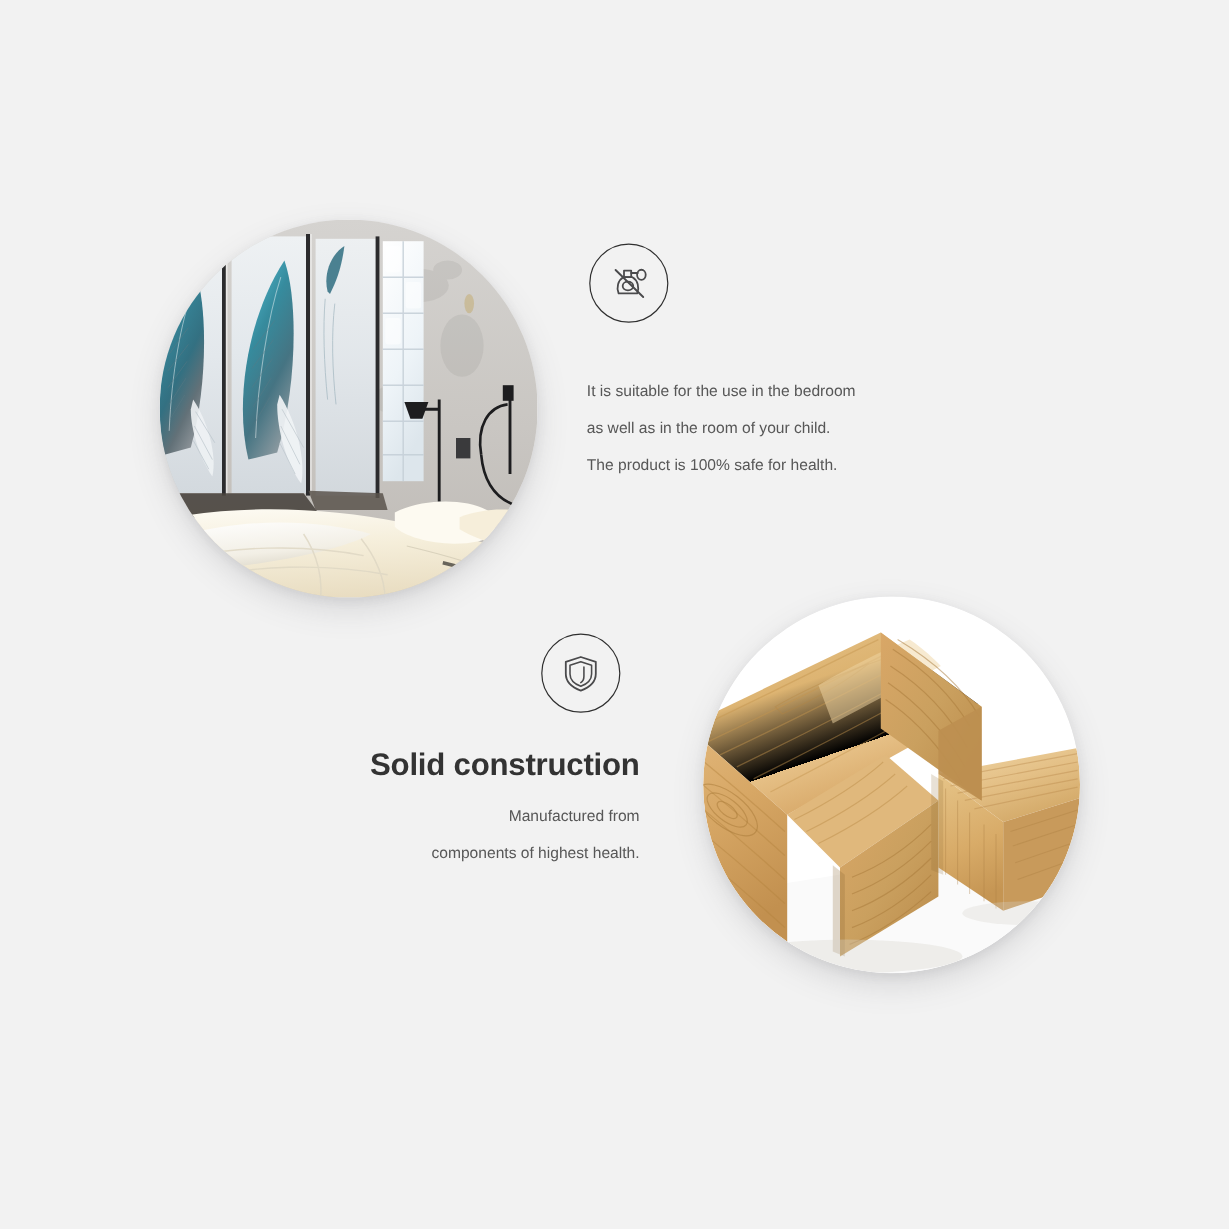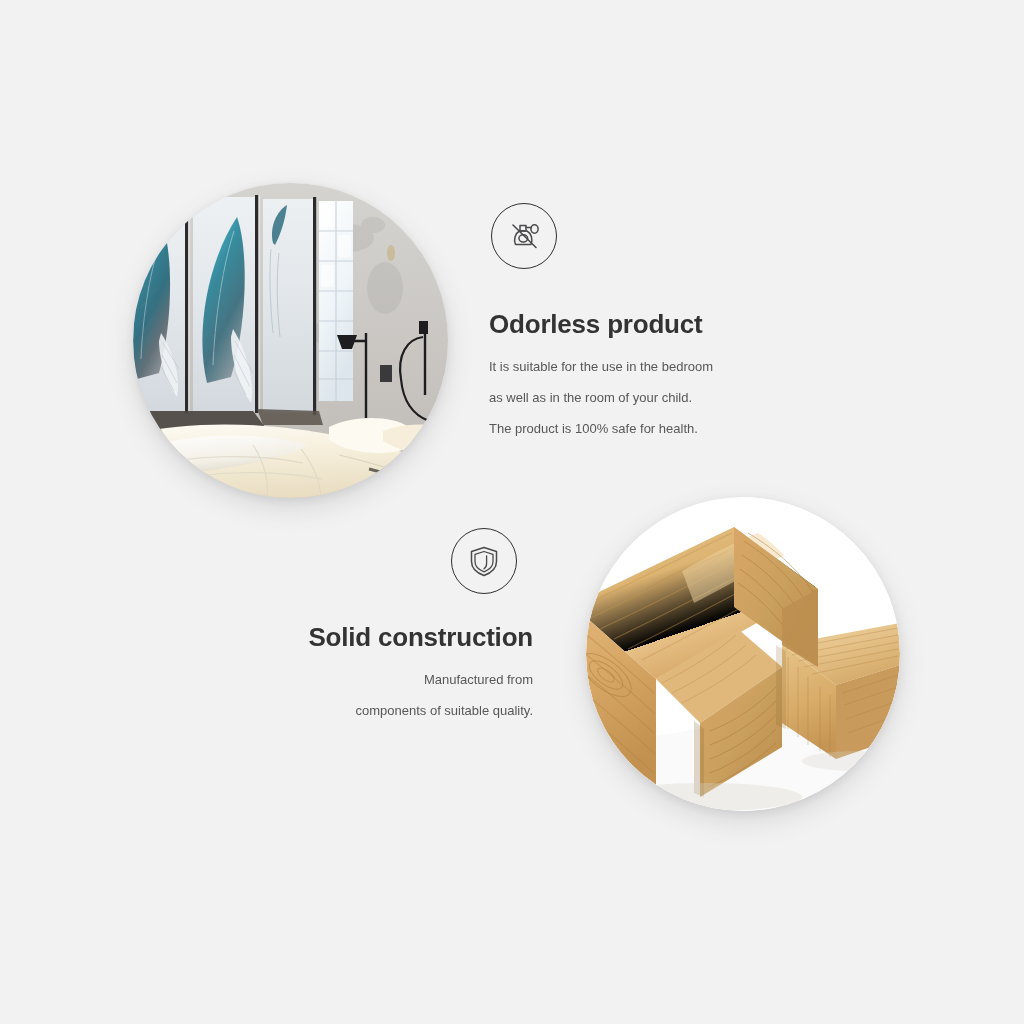--- a/index.html
+++ b/index.html
@@ -255,21 +255,20 @@
         <ellipse cx="30.5" cy="13" rx="3.6" ry="4.2"></ellipse>
 
         <ellipse cx="19.3" cy="22.3" rx="4.4" ry="3.6"></ellipse>
       </g>
 
       <line x1="9" y1="9" x2="32" y2="31.5" stroke="#4a4a4c" stroke-width="1.6" stroke-linecap="round"></line>
     </svg>
   </div>
 
   <div class="feature-text" id="block-odorless">
-    <h2 class="feature-title">Odorless product</h2>
     <p class="feature-body">It is suitable for the use in the bedroom
 as well as in the room of your child.
 The product is 100% safe for health.</p>
   </div>
 
   <div class="icon-badge" id="icon-solid">
     <svg width="38" height="38" viewBox="0 0 38 38">
       <g fill="none" stroke="#4a4a4c" stroke-linecap="round" stroke-linejoin="round">
 
         <path d="M 19 5.5 L 31.5 9.5 L 31.5 19.5
@@ -283,21 +282,21 @@
                  L 10 12.4 Z" stroke-width="1.3"></path>
 
         <path d="M 21.6 13.8 L 21.6 21.5 C 21.6 24.2 20.6 25.8 19 26.8" stroke-width="1.3"></path>
       </g>
     </svg>
   </div>
 
   <div class="feature-text" id="block-solid">
     <h2 class="feature-title">Solid construction</h2>
     <p class="feature-body">Manufactured from
-components of suitable quality.</p>
+components of highest health.</p>
   </div>
 
   <div class="photo-circle" id="photo-wood">
     <svg viewBox="0 0 314 314" preserveAspectRatio="xMidYMid slice">
       <defs>
         <linearGradient id="topFace" x1="0" y1="0" x2="0.55" y2="1">
           <stop offset="0%" stop-color="#e9c68e"></stop>
           <stop offset="38%" stop-color="#ddb472"></stop>
           <stop offset="72%" stop-color="#e7c punkt"></stop>
           <stop offset="72%" stop-color="#e6c086"></stop>

